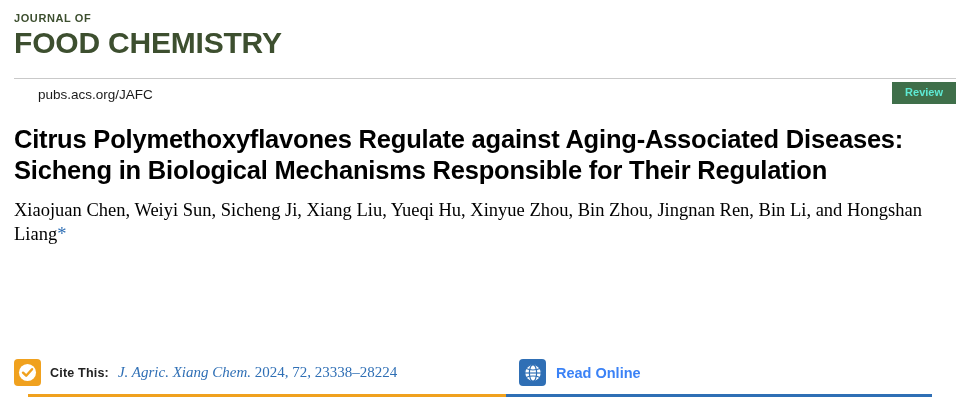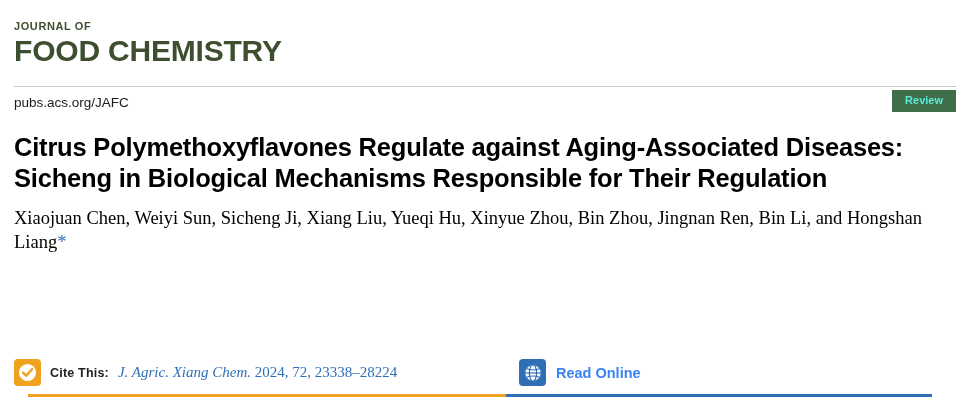--- a/index.html
+++ b/index.html
@@ -16,21 +16,21 @@
   .page {
     position: relative;
     width: 970px;
     height: 415px;
     box-sizing: border-box;
     padding: 0 14px;
   }
 
   
   .masthead {
-    padding-top: 20px;
+    padding-top: 12px;
   }
   .journal-of {
     font-family: "Liberation Sans", sans-serif;
     font-size: 11px;
     font-weight: bold;
     letter-spacing: 0.6px;
     color: #3d4f2f;
     line-height: 13px;
   }
   .masthead-main {
@@ -49,20 +49,21 @@
 
   
   .rule {
     margin-top: 20px;
     border-top: 1px solid #c9c9c9;
   }
   .meta-row {
     position: relative;
     height: 30px;
     margin-top: 7px;
+    margin-left: 24px;
   }
   .journal-url {
     font-family: "Liberation Sans", sans-serif;
     font-size: 13.5px;
     color: #1a1a1a;
     line-height: 18px;
   }
   .article-type {
     position: absolute;
     right: 0;

